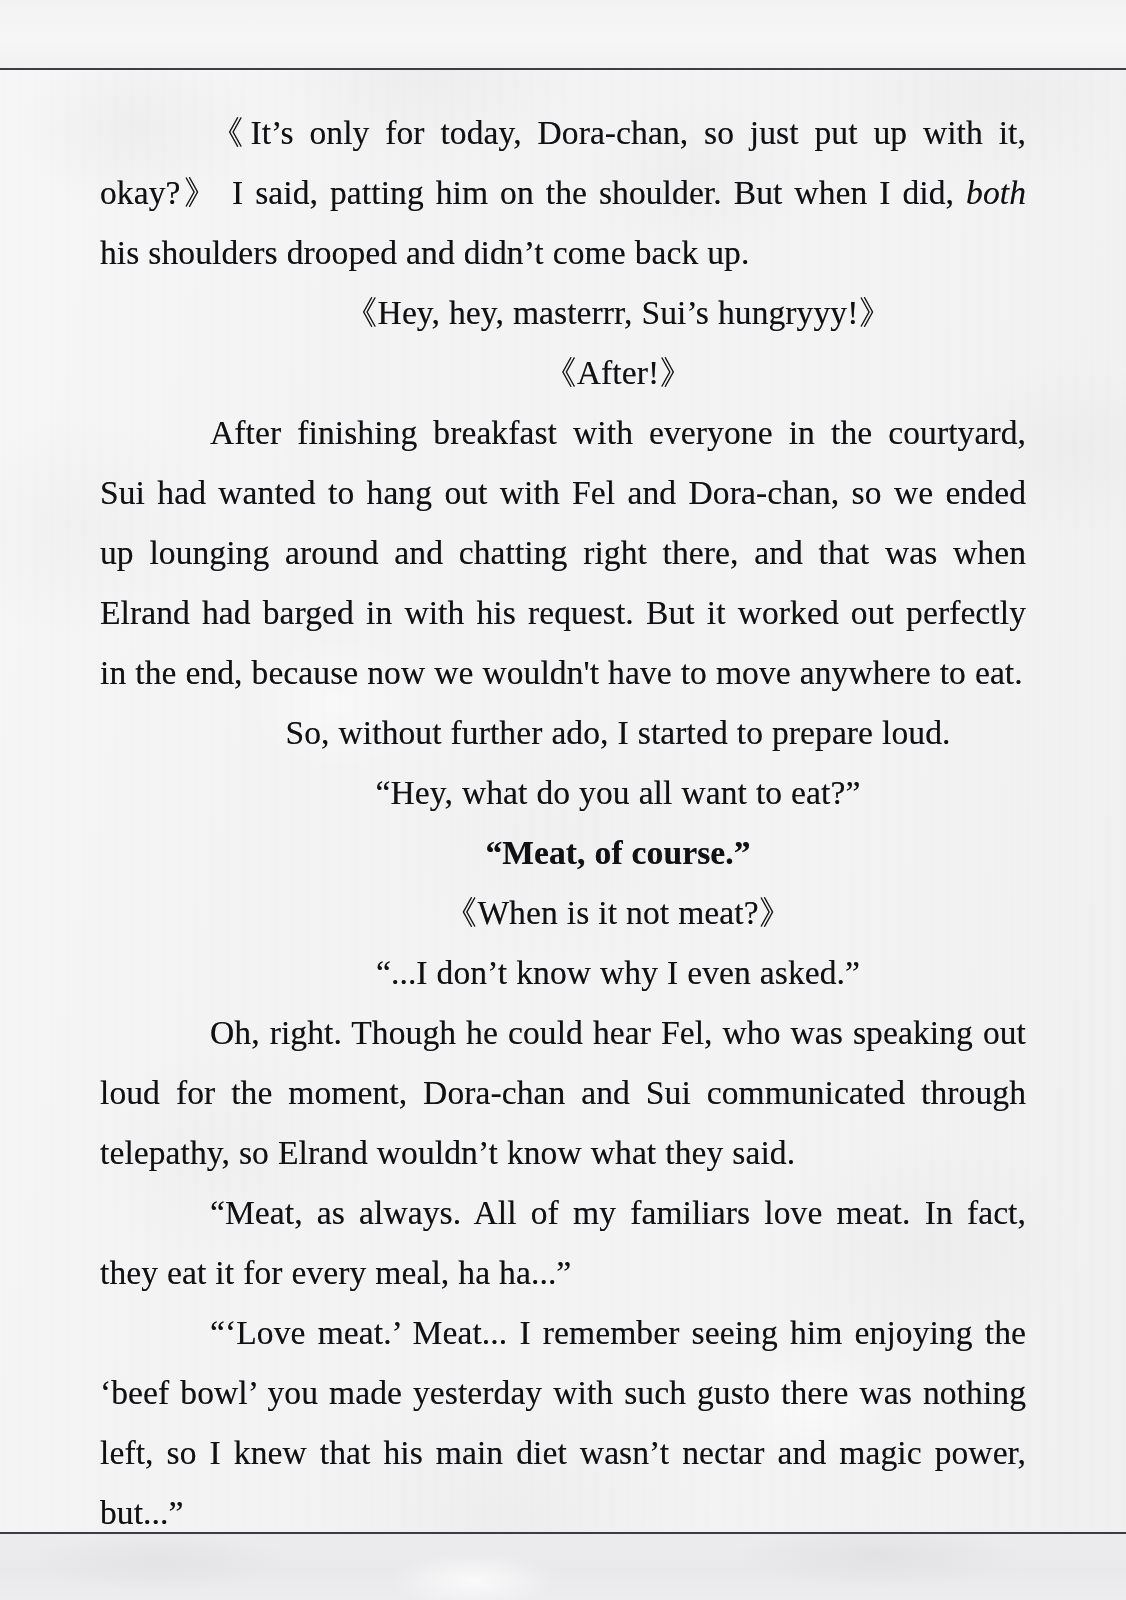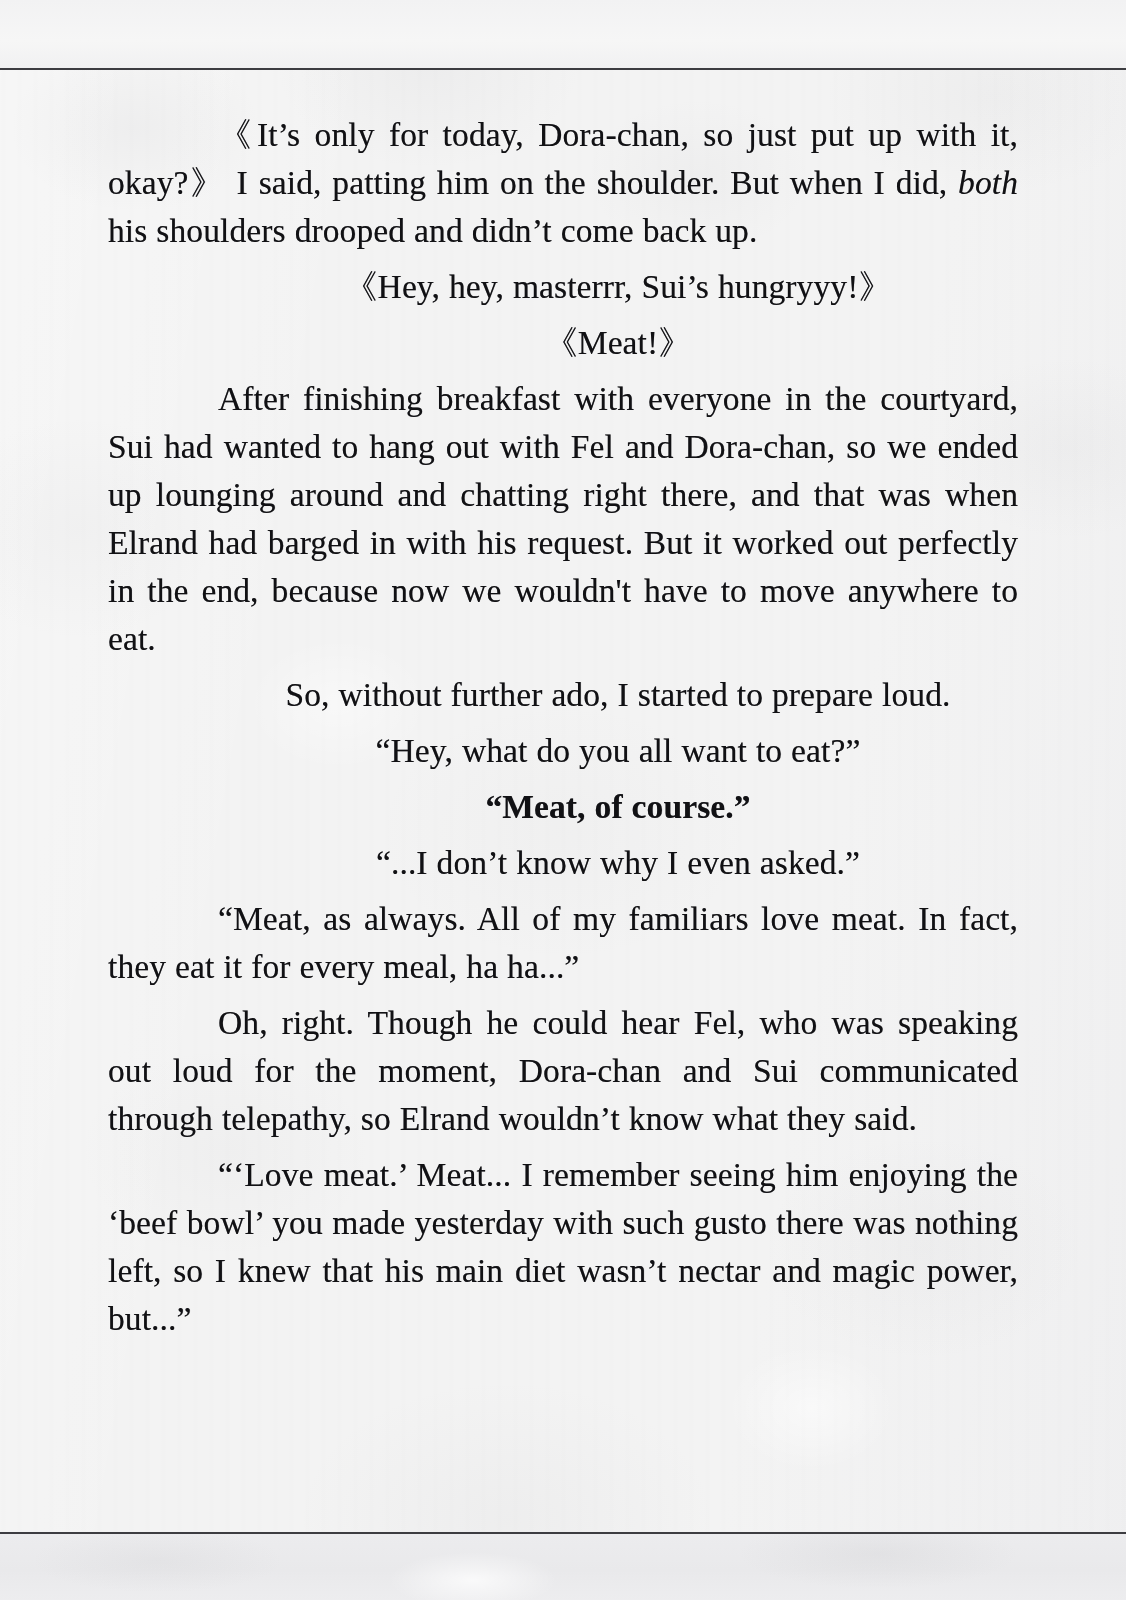--- a/index.html
+++ b/index.html
@@ -100,23 +100,23 @@
   
   .textblock {
     position: absolute;
     left: 100px;
     top: 103px;
     width: 926px;
     color: #111114;
   }
 
   .para {
-    margin: 8px;
+    margin: 0;
     font-size: 33.5px;
-    line-height: 48px;
+    line-height: 60px;
     text-align: justify;
     text-justify: inter-word;
     hyphens: none;
     text-indent: 110px;
     font-weight: 400;
     letter-spacing: .1px;
     word-spacing: .5px;
   }
   
   .para.short {
@@ -147,38 +147,39 @@
   <div class="header-strip"></div>
   <div class="rule rule-top"></div>
 
   <div class="textblock">
 
     <p class="para"><span>《It’s only for today, Dora-chan, so just put up with it, okay?》 I said, patting him on the shoulder. But when I did, </span><em>both</em><span> his shoulders drooped and didn’t come back up.</span></p>
 
     <p class="para short">《Hey, hey, masterrr, Sui’s hungryyy!》</p>
 
 
-    <p class="para short">《Meat!》</p>
+    <p class="para short">《After!》</p>
 
     <p class="para">After finishing breakfast with everyone in the courtyard, Sui had wanted to hang out with Fel and Dora-chan, so we ended up lounging around and chatting right there, and that was when Elrand had barged in with his request. But it worked out perfectly in the end, because now we wouldn't have to move anywhere to eat.</p>
 
     <p class="para short">So, without further ado, I started to prepare loud.</p>
 
     <p class="para short">“Hey, what do you all want to eat?”</p>
 
     <p class="para short bold">“Meat, of course.”</p>
 
+    <p class="para short">《When is it not meat?》</p>
 
 
     <p class="para short">“...I don’t know why I even asked.”</p>
 
 
+    <p class="para">Oh, right. Though he could hear Fel, who was speaking out loud for the moment, Dora-chan and Sui communicated through telepathy, so Elrand wouldn’t know what they said.</p>
+
     <p class="para">“Meat, as always. All of my familiars love meat. In fact, they eat it for every meal, ha ha...”</p>
-
-    <p class="para">Oh, right. Though he could hear Fel, who was speaking out loud for the moment, Dora-chan and Sui communicated through telepathy, so Elrand wouldn’t know what they said.</p>
 
     <p class="para">“‘Love meat.’ Meat... I remember seeing him enjoying the ‘beef bowl’ you made yesterday with such gusto there was nothing left, so I knew that his main diet wasn’t nectar and magic power, but...”</p>
 
   </div>
 
   <div class="rule rule-bottom"></div>
   <div class="footer-strip"></div>
 
 </div>
 

